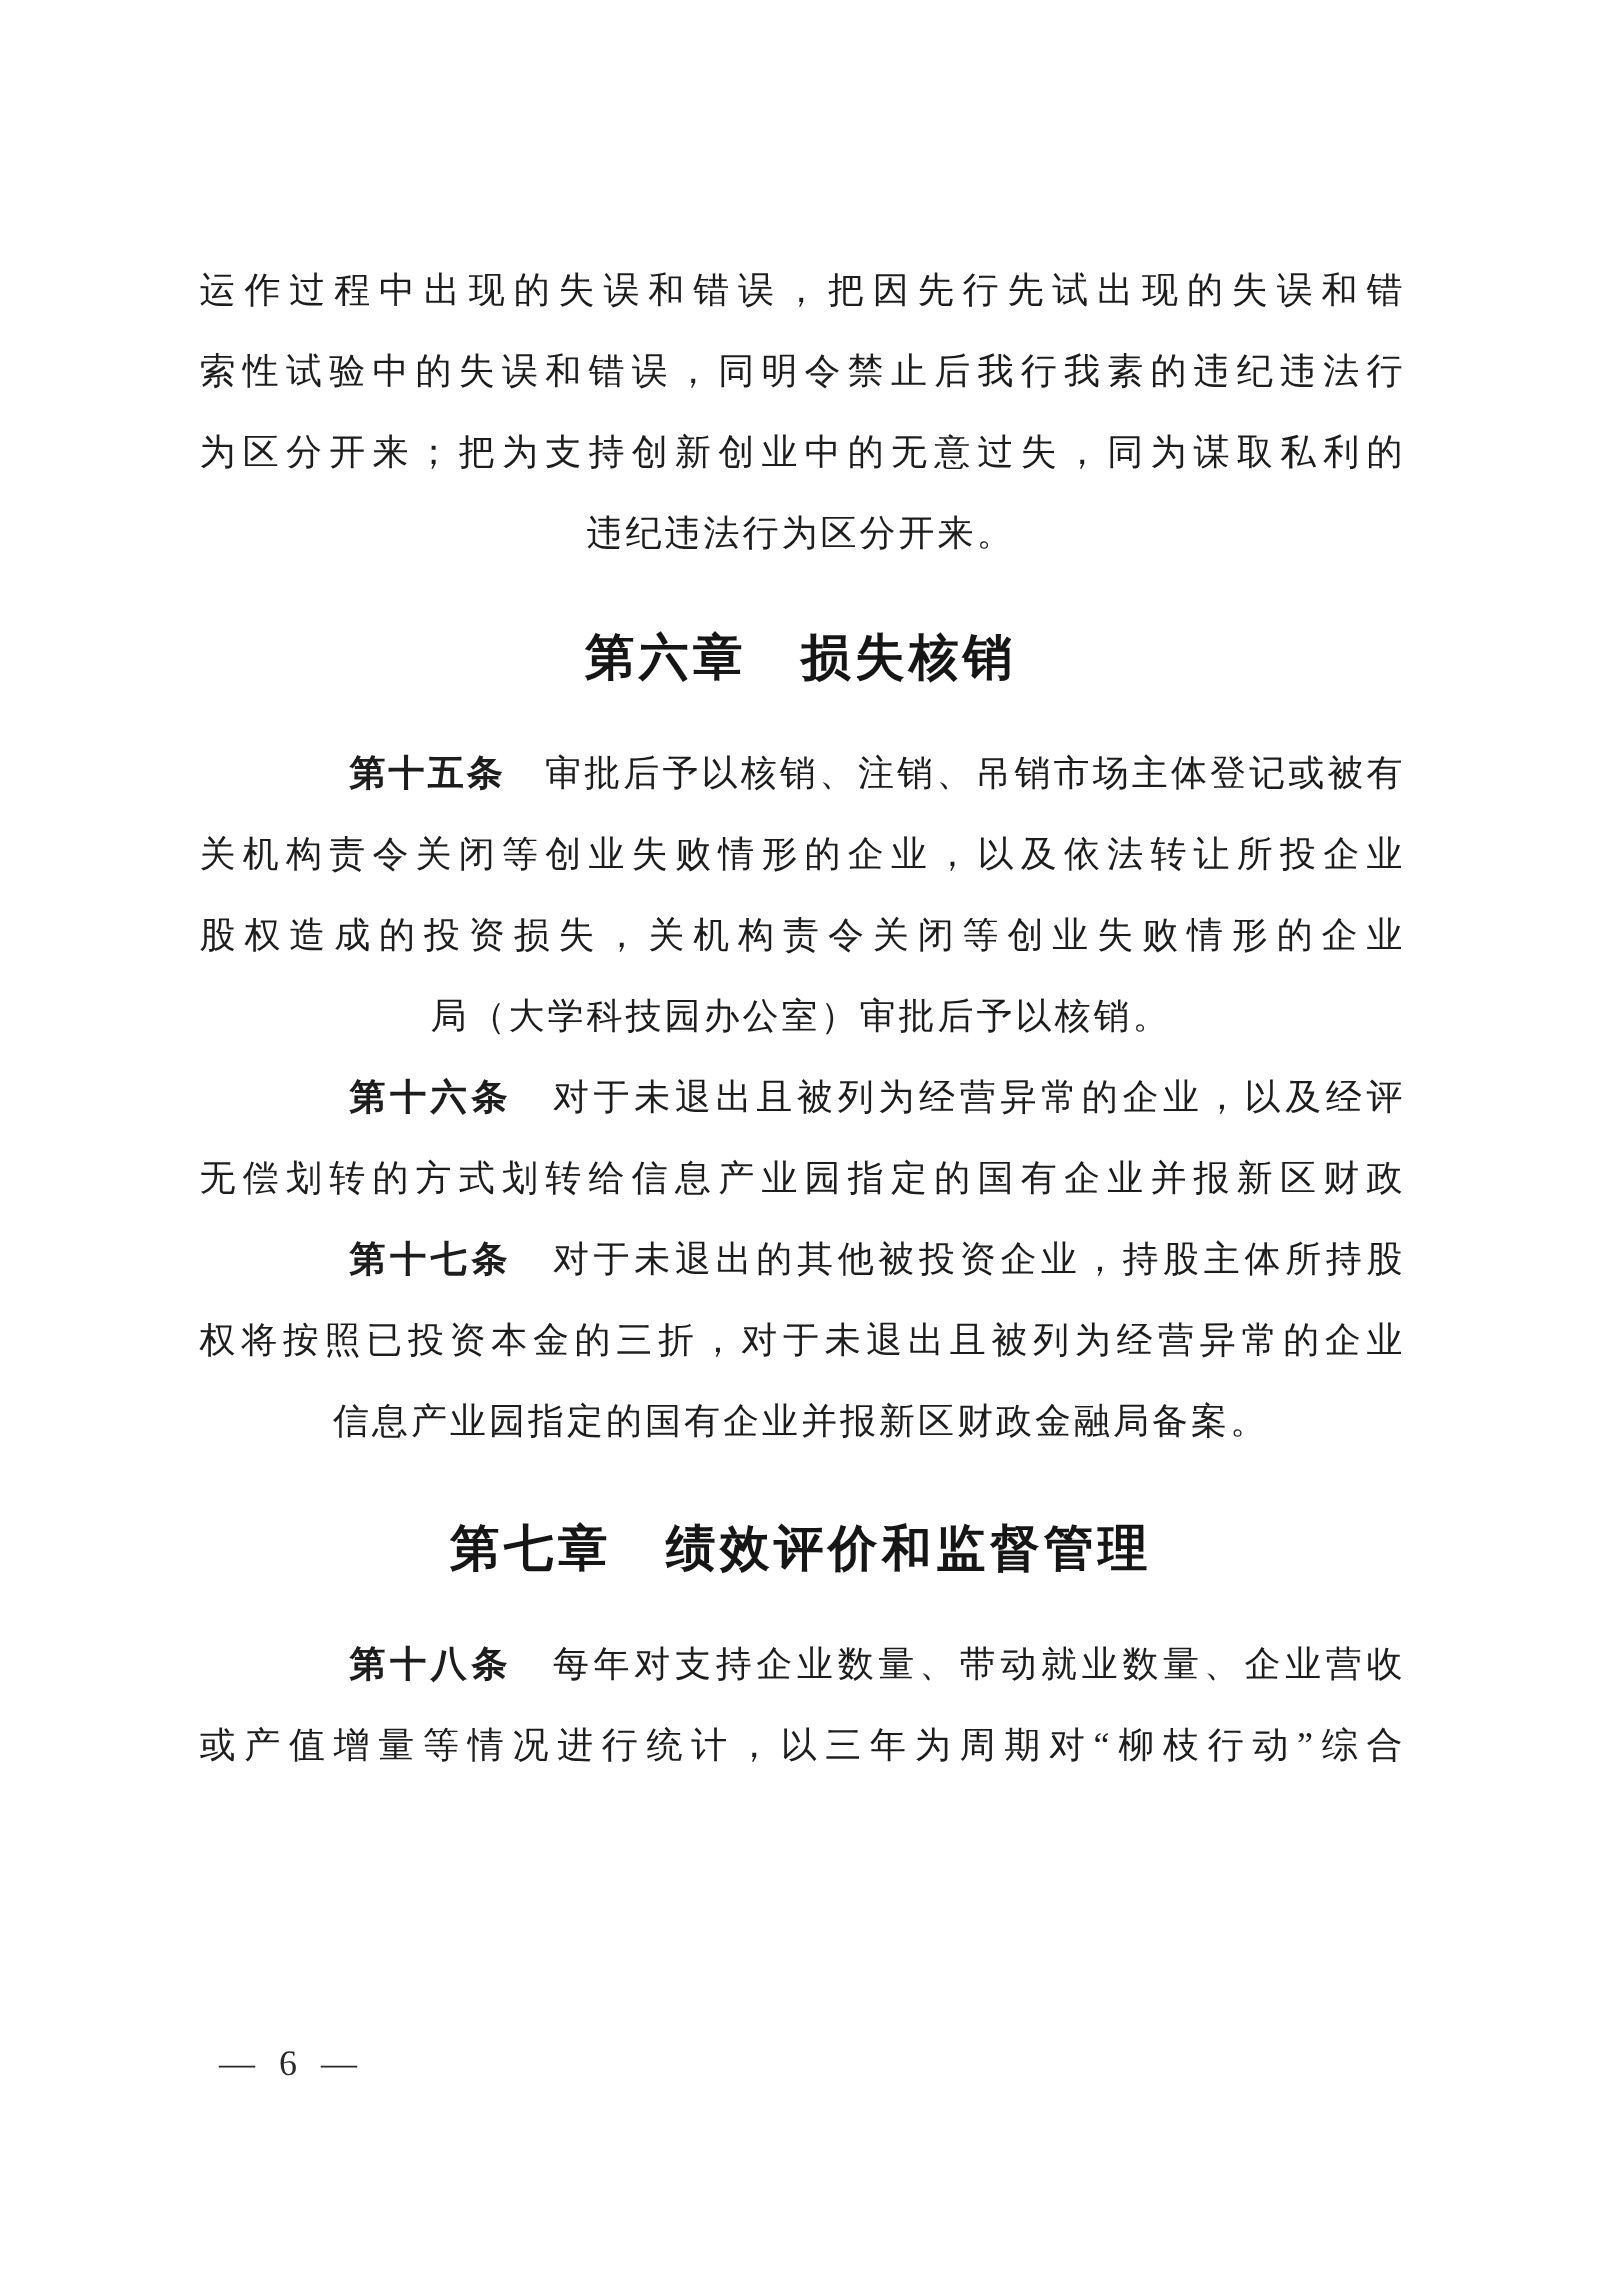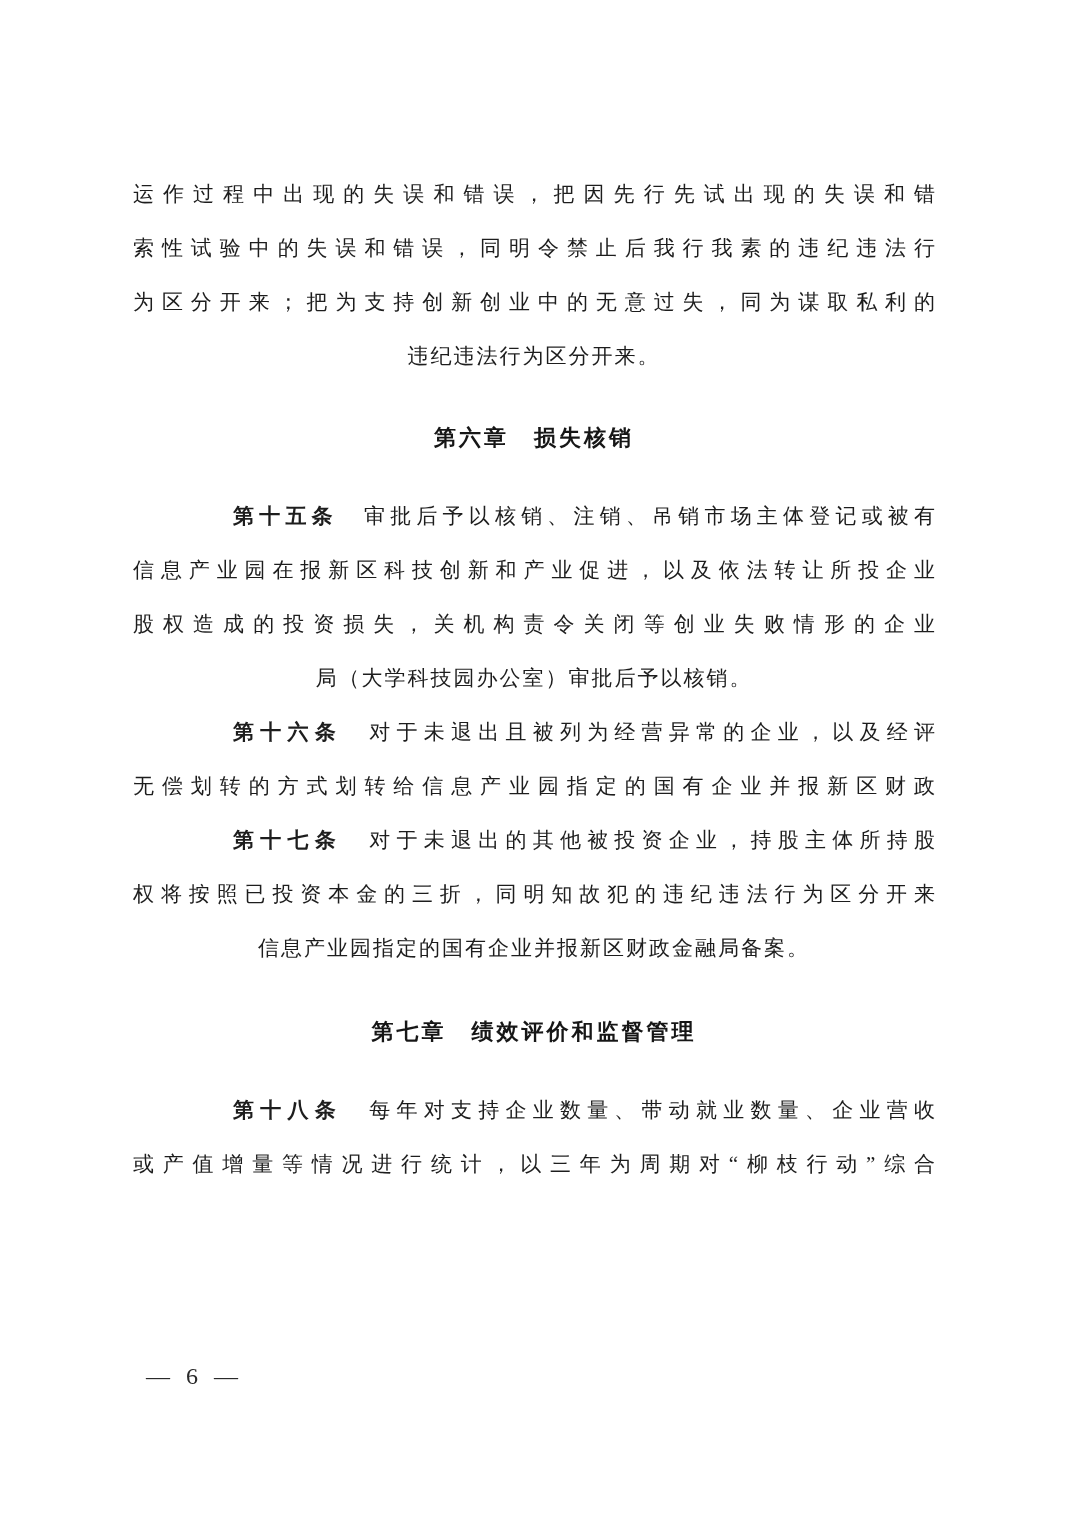--- a/index.html
+++ b/index.html
@@ -16,21 +16,21 @@
     color: #1d1d1d;
     font-family: "Liberation Serif", serif;
   }
   .text-column {
     position: absolute;
     left: 133px;
     top: 167px;
     width: 802px;
   }
   .line {
-    font-size: 21px;
+    font-size: 24px;
     line-height: 54px;
     height: 54px;
     color: #1d1d1d;
   }
   
   .j {
     text-align: justify;
     text-align-last: justify;
   }
   
@@ -42,21 +42,21 @@
     padding-left: 64px;
   }
   .term {
     font-family: "Liberation Sans", sans-serif;
     font-weight: 700;
     margin-left: 36px;
   }
   .chapter-heading {
     font-family: "Liberation Sans", sans-serif;
     font-weight: 700;
-    font-size: 22px;
+    font-size: 33px;
     line-height: 54px;
     height: 54px;
     text-align: center;
     letter-spacing: 3px;
     color: #161616;
   }
   .ch6 { margin-top: 28px; margin-bottom: 24px; }
   .ch7 { margin-top: 30px; margin-bottom: 24px; }
   .footer {
     position: absolute;
@@ -84,37 +84,37 @@
       <div class="line j">为区分开来；把为支持创新创业中的无意过失，同为谋取私利的</div>
       <div class="line last">违纪违法行为区分开来。</div>
     </div>
 
     <div class="chapter-heading ch6">第六章　损失核销</div>
 
     <div>
       <div class="line j indent">
         <span class="term">第十五条</span><span>　审批后予以核销、注销、吊销市场主体登记或被有</span>
       </div>
-      <div class="line j">信息产业园在报新区科技创新和产业促进，以及依法转让所投企业</div>
+      <div class="line j">关机构责令关闭等创业失败情形的企业，以及依法转让所投企业</div>
       <div class="line j">股权造成的投资损失，关机构责令关闭等创业失败情形的企业</div>
       <div class="line last">局（大学科技园办公室）审批后予以核销。</div>
     </div>
 
     <div>
       <div class="line j indent">
         <span class="term">第十六条</span><span>　对于未退出且被列为经营异常的企业，以及经评</span>
       </div>
       <div class="line j">无偿划转的方式划转给信息产业园指定的国有企业并报新区财政</div>
     </div>
 
     <div>
       <div class="line j indent">
         <span class="term">第十七条</span><span>　对于未退出的其他被投资企业，持股主体所持股</span>
       </div>
-      <div class="line j">权将按照已投资本金的三折，同明知故犯的违纪违法行为区分开来</div>
+      <div class="line j">权将按照已投资本金的三折，对于未退出且被列为经营异常的企业</div>
       <div class="line last">信息产业园指定的国有企业并报新区财政金融局备案。</div>
     </div>
 
     <div class="chapter-heading ch7">第七章　绩效评价和监督管理</div>
 
     <div>
       <div class="line j indent">
         <span class="term">第十八条</span><span>　每年对支持企业数量、带动就业数量、企业营收</span>
       </div>
       <div class="line j">或产值增量等情况进行统计，以三年为周期对“柳枝行动”综合</div>

